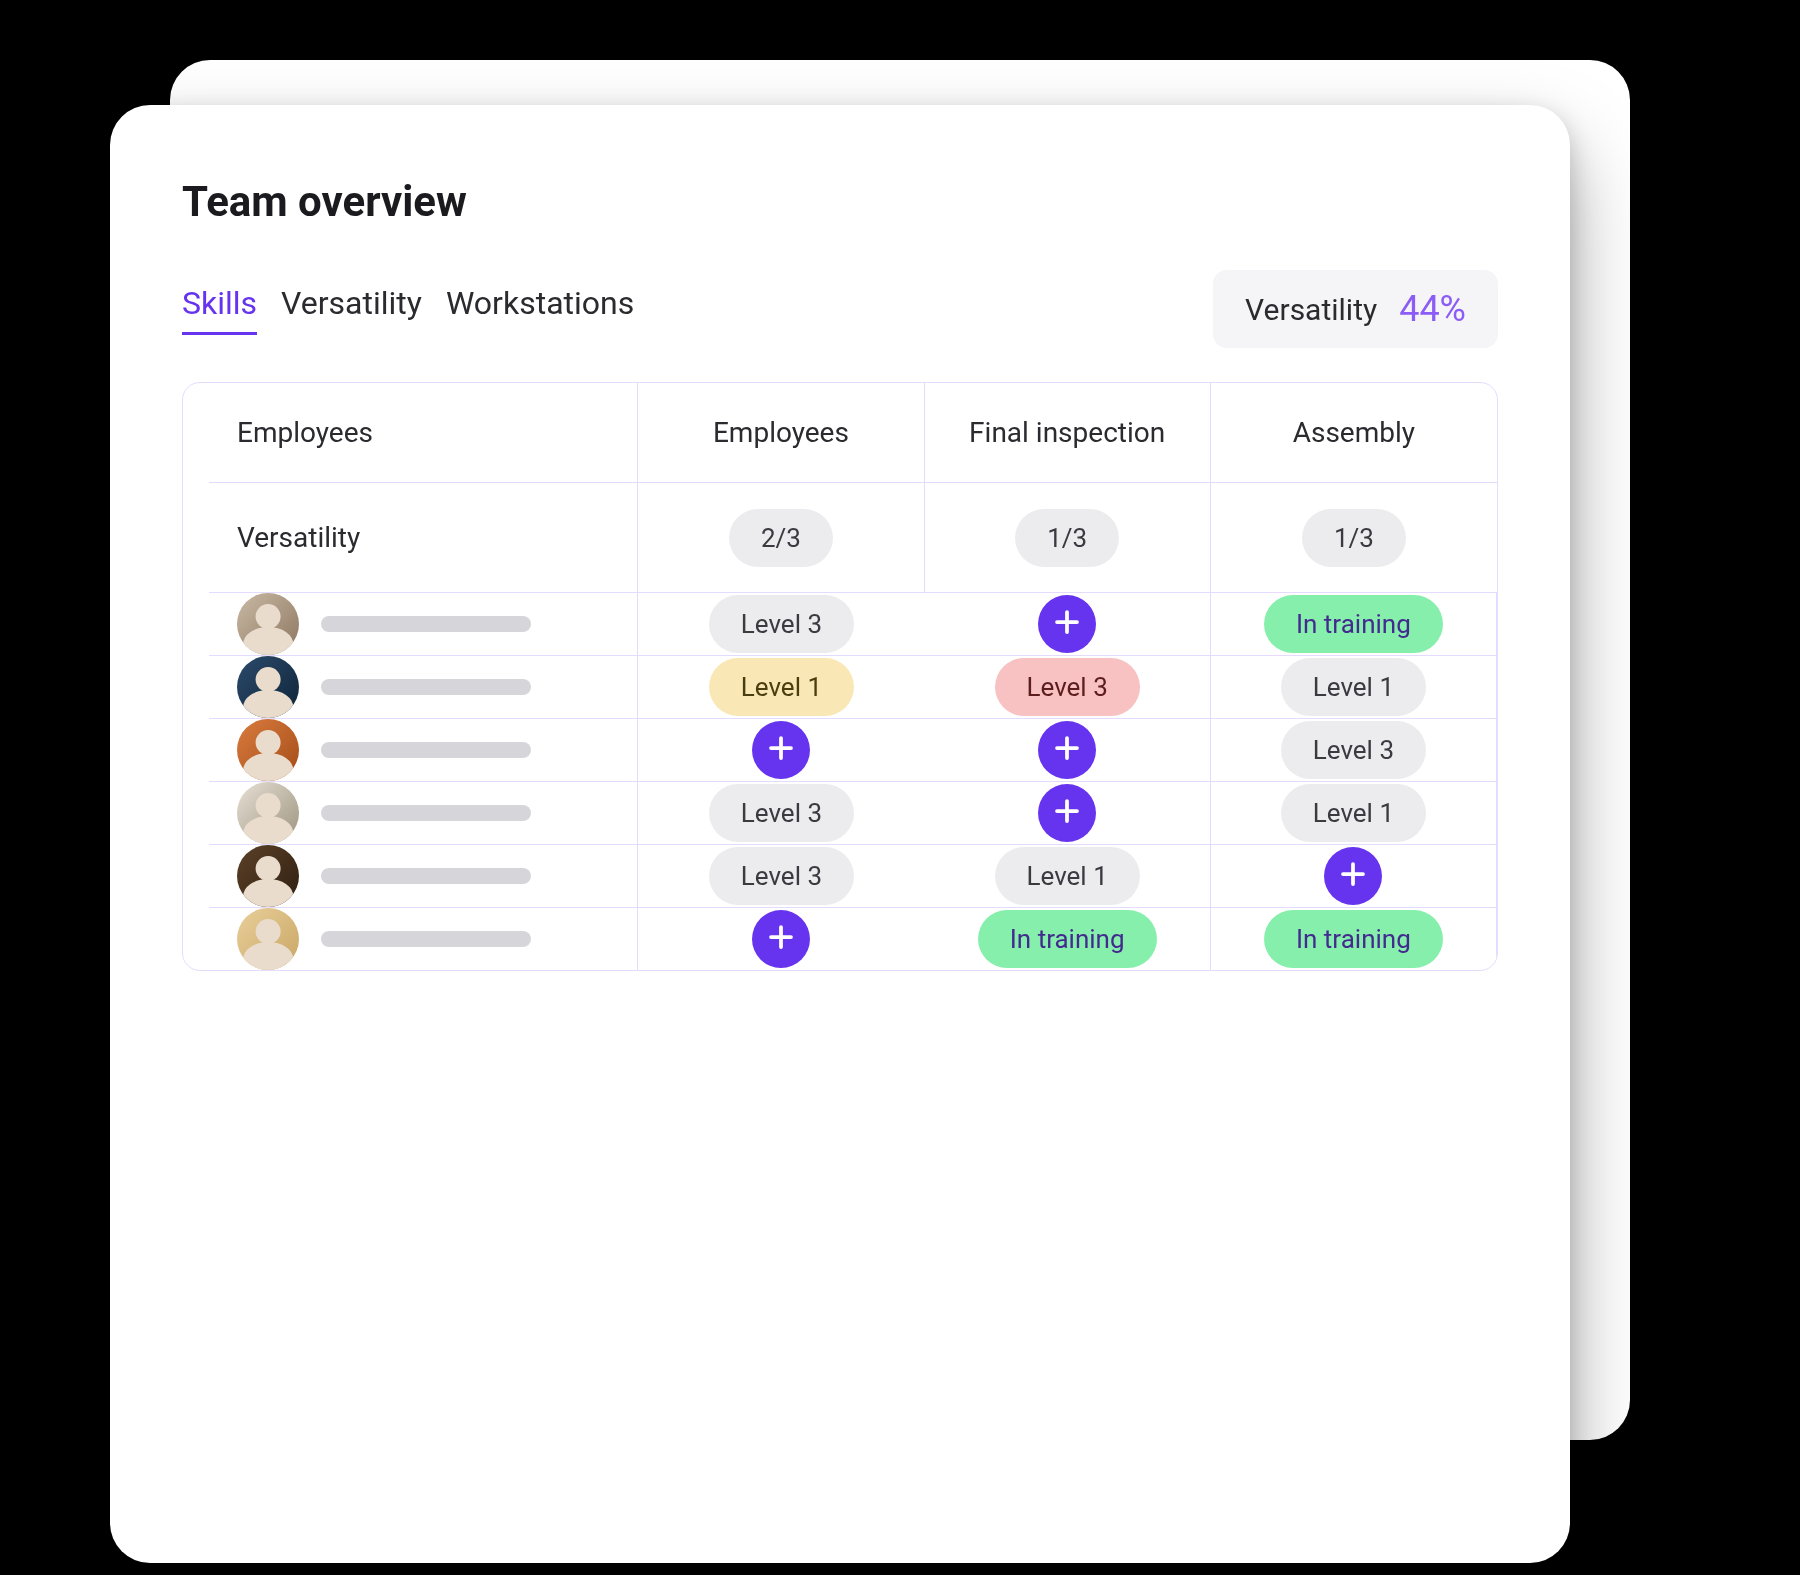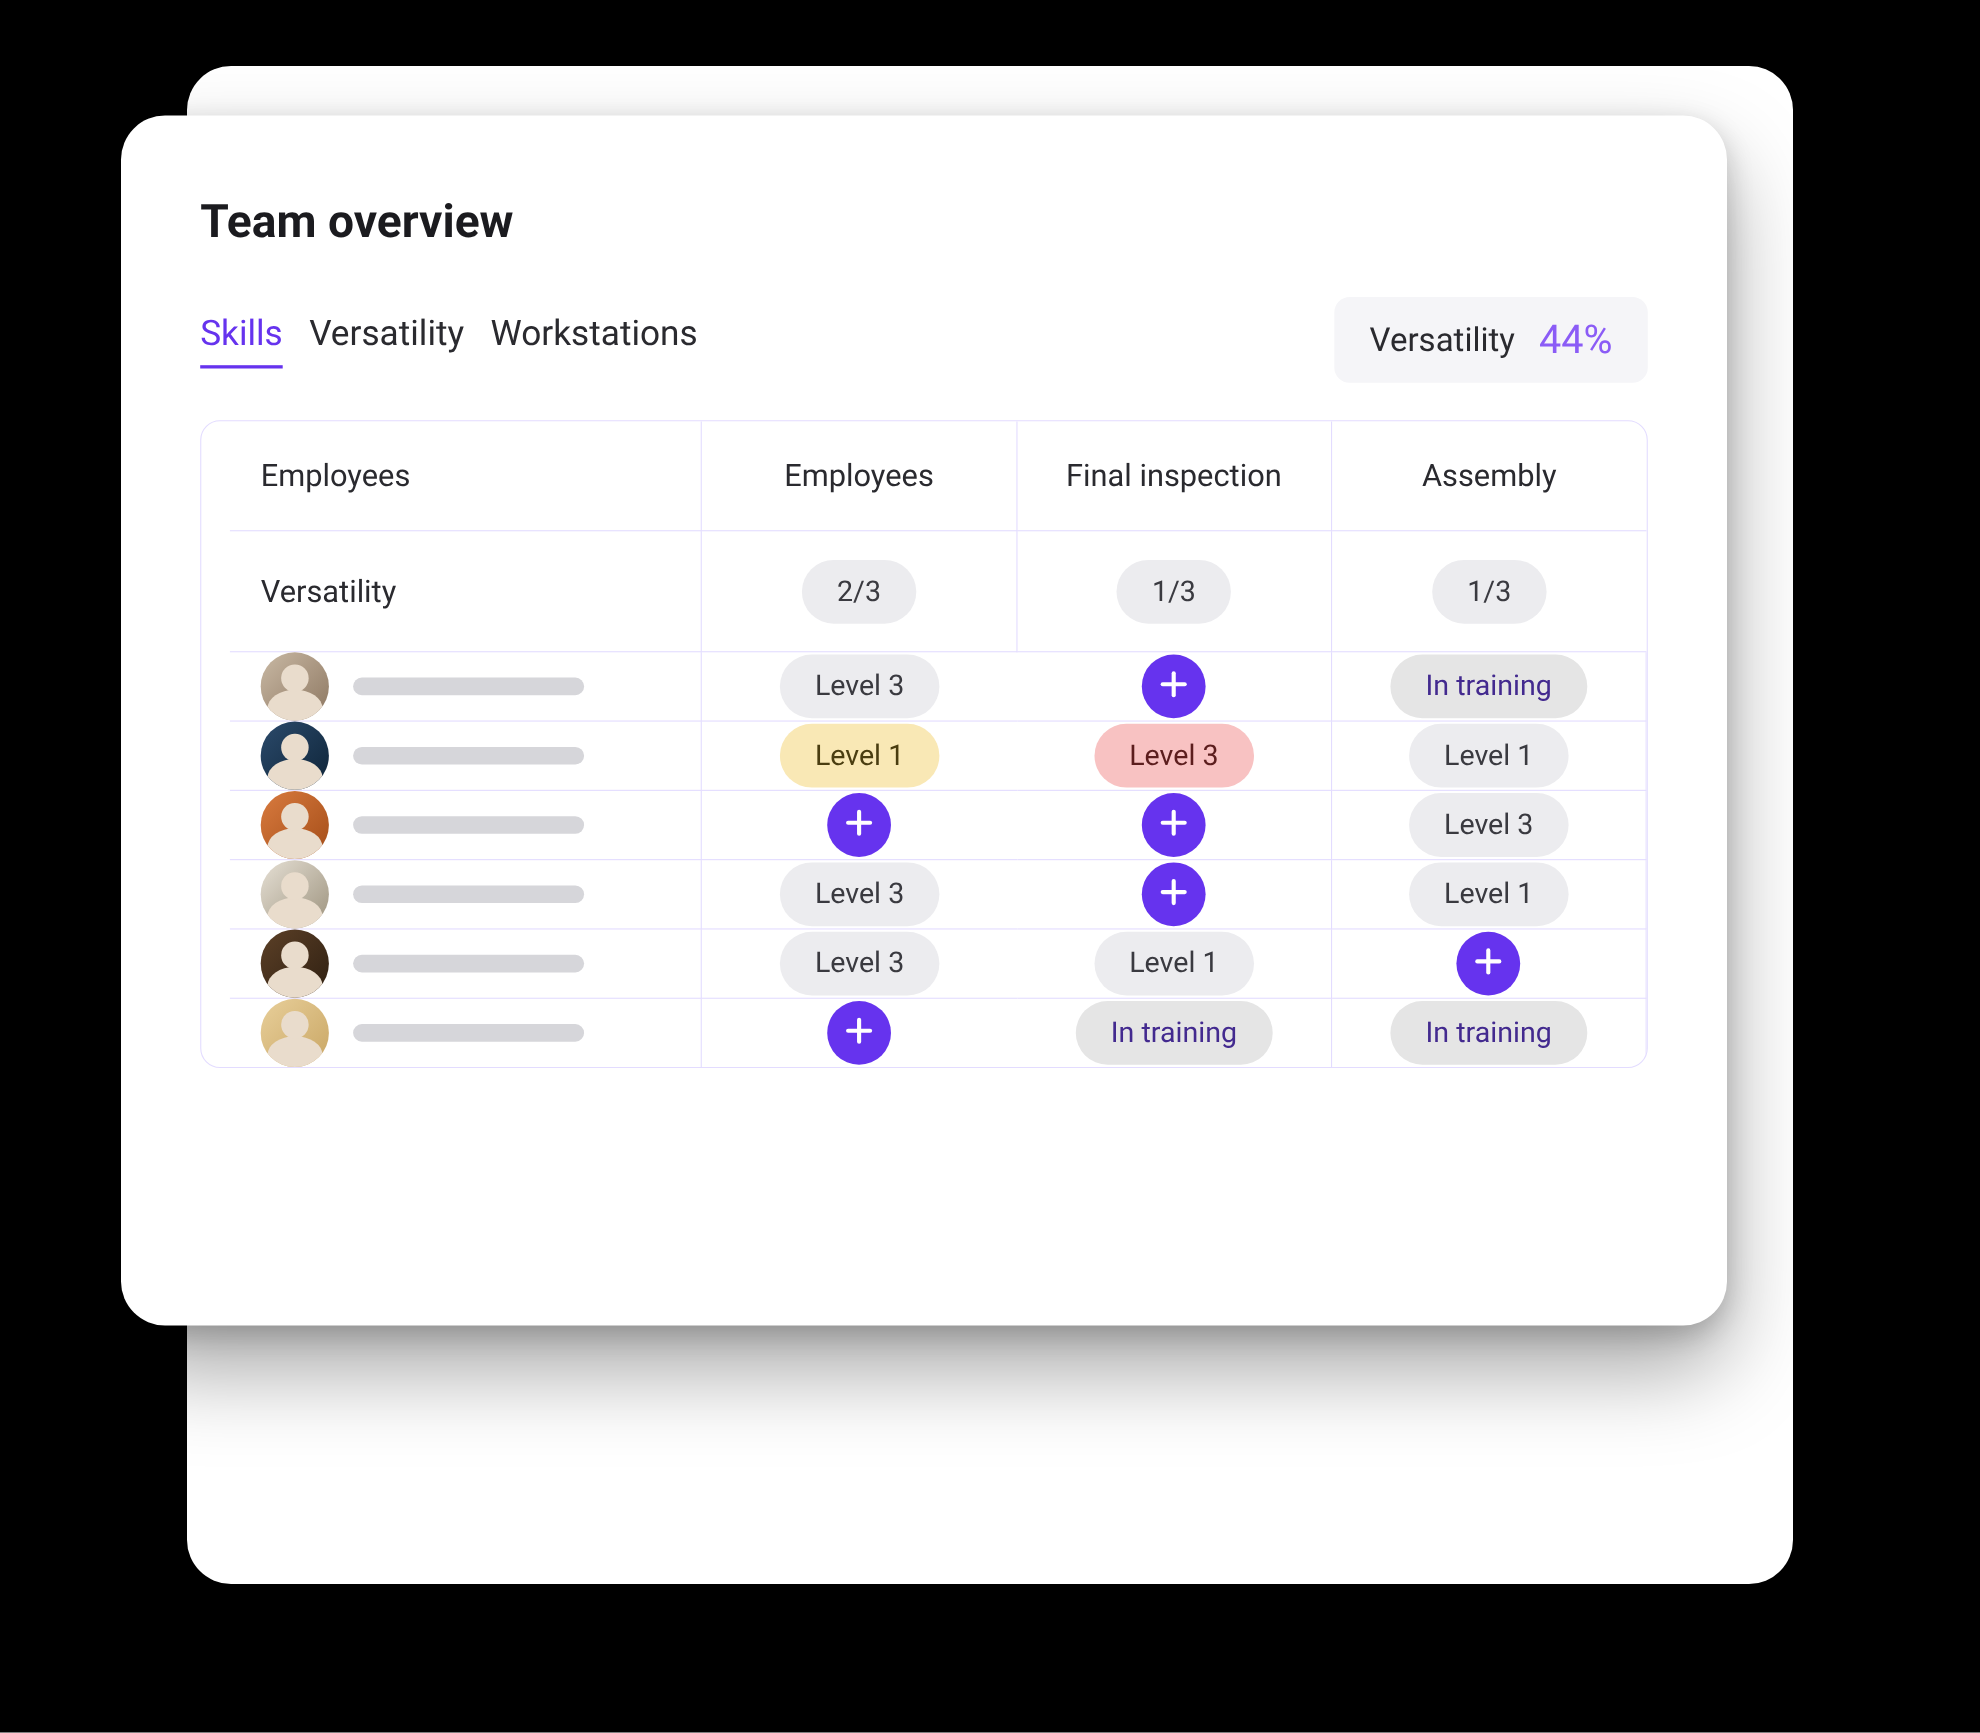--- a/index.html
+++ b/index.html
@@ -23,21 +23,21 @@
     height: 1380px;
     background: #fff;
     border-radius: 40px;
     box-shadow: 0 40px 80px rgba(0,0,0,0.35), 0 8px 24px rgba(0,0,0,0.18);
   }
   .card-front {
     position: absolute;
     left: 110px;
     top: 105px;
     width: 1460px;
-    height: 1100px;
+    height: 1458px;
     background: #fff;
     border-radius: 40px;
     box-shadow: 0 40px 80px rgba(0,0,0,0.35), 0 8px 24px rgba(0,0,0,0.18);
     padding: 72px 72px 56px 72px;
     display: flex;
     flex-direction: column;
   }
   .title {
     font-size: 42px;
     font-weight: 700;
@@ -100,21 +100,21 @@
     align-items: center;
     justify-content: center;
     font-size: 26px;
     padding: 14px 32px;
     min-width: 100px;
     text-align: right;
   }
   .pill-gray { background: #ececef; color: #3a3a40; }
   .pill-yellow { background: #f9e8b5; color: #4a3d10; }
   .pill-pink { background: #f8c2c2; color: #5c1d1d; }
-  .pill-lilac { background: #e5e5e5; color: #432a8f; }
+  .pill-lilac { background: #86efac; color: #432a8f; }
   .plus-btn {
     width: 58px; height: 58px;
     border-radius: 50%;
     background: #6633ee;
     display: flex; align-items: center; justify-content: center;
     cursor: pointer;
   }
   .plus-btn svg { width: 30px; height: 30px; }
   .emp {
     display: flex;

